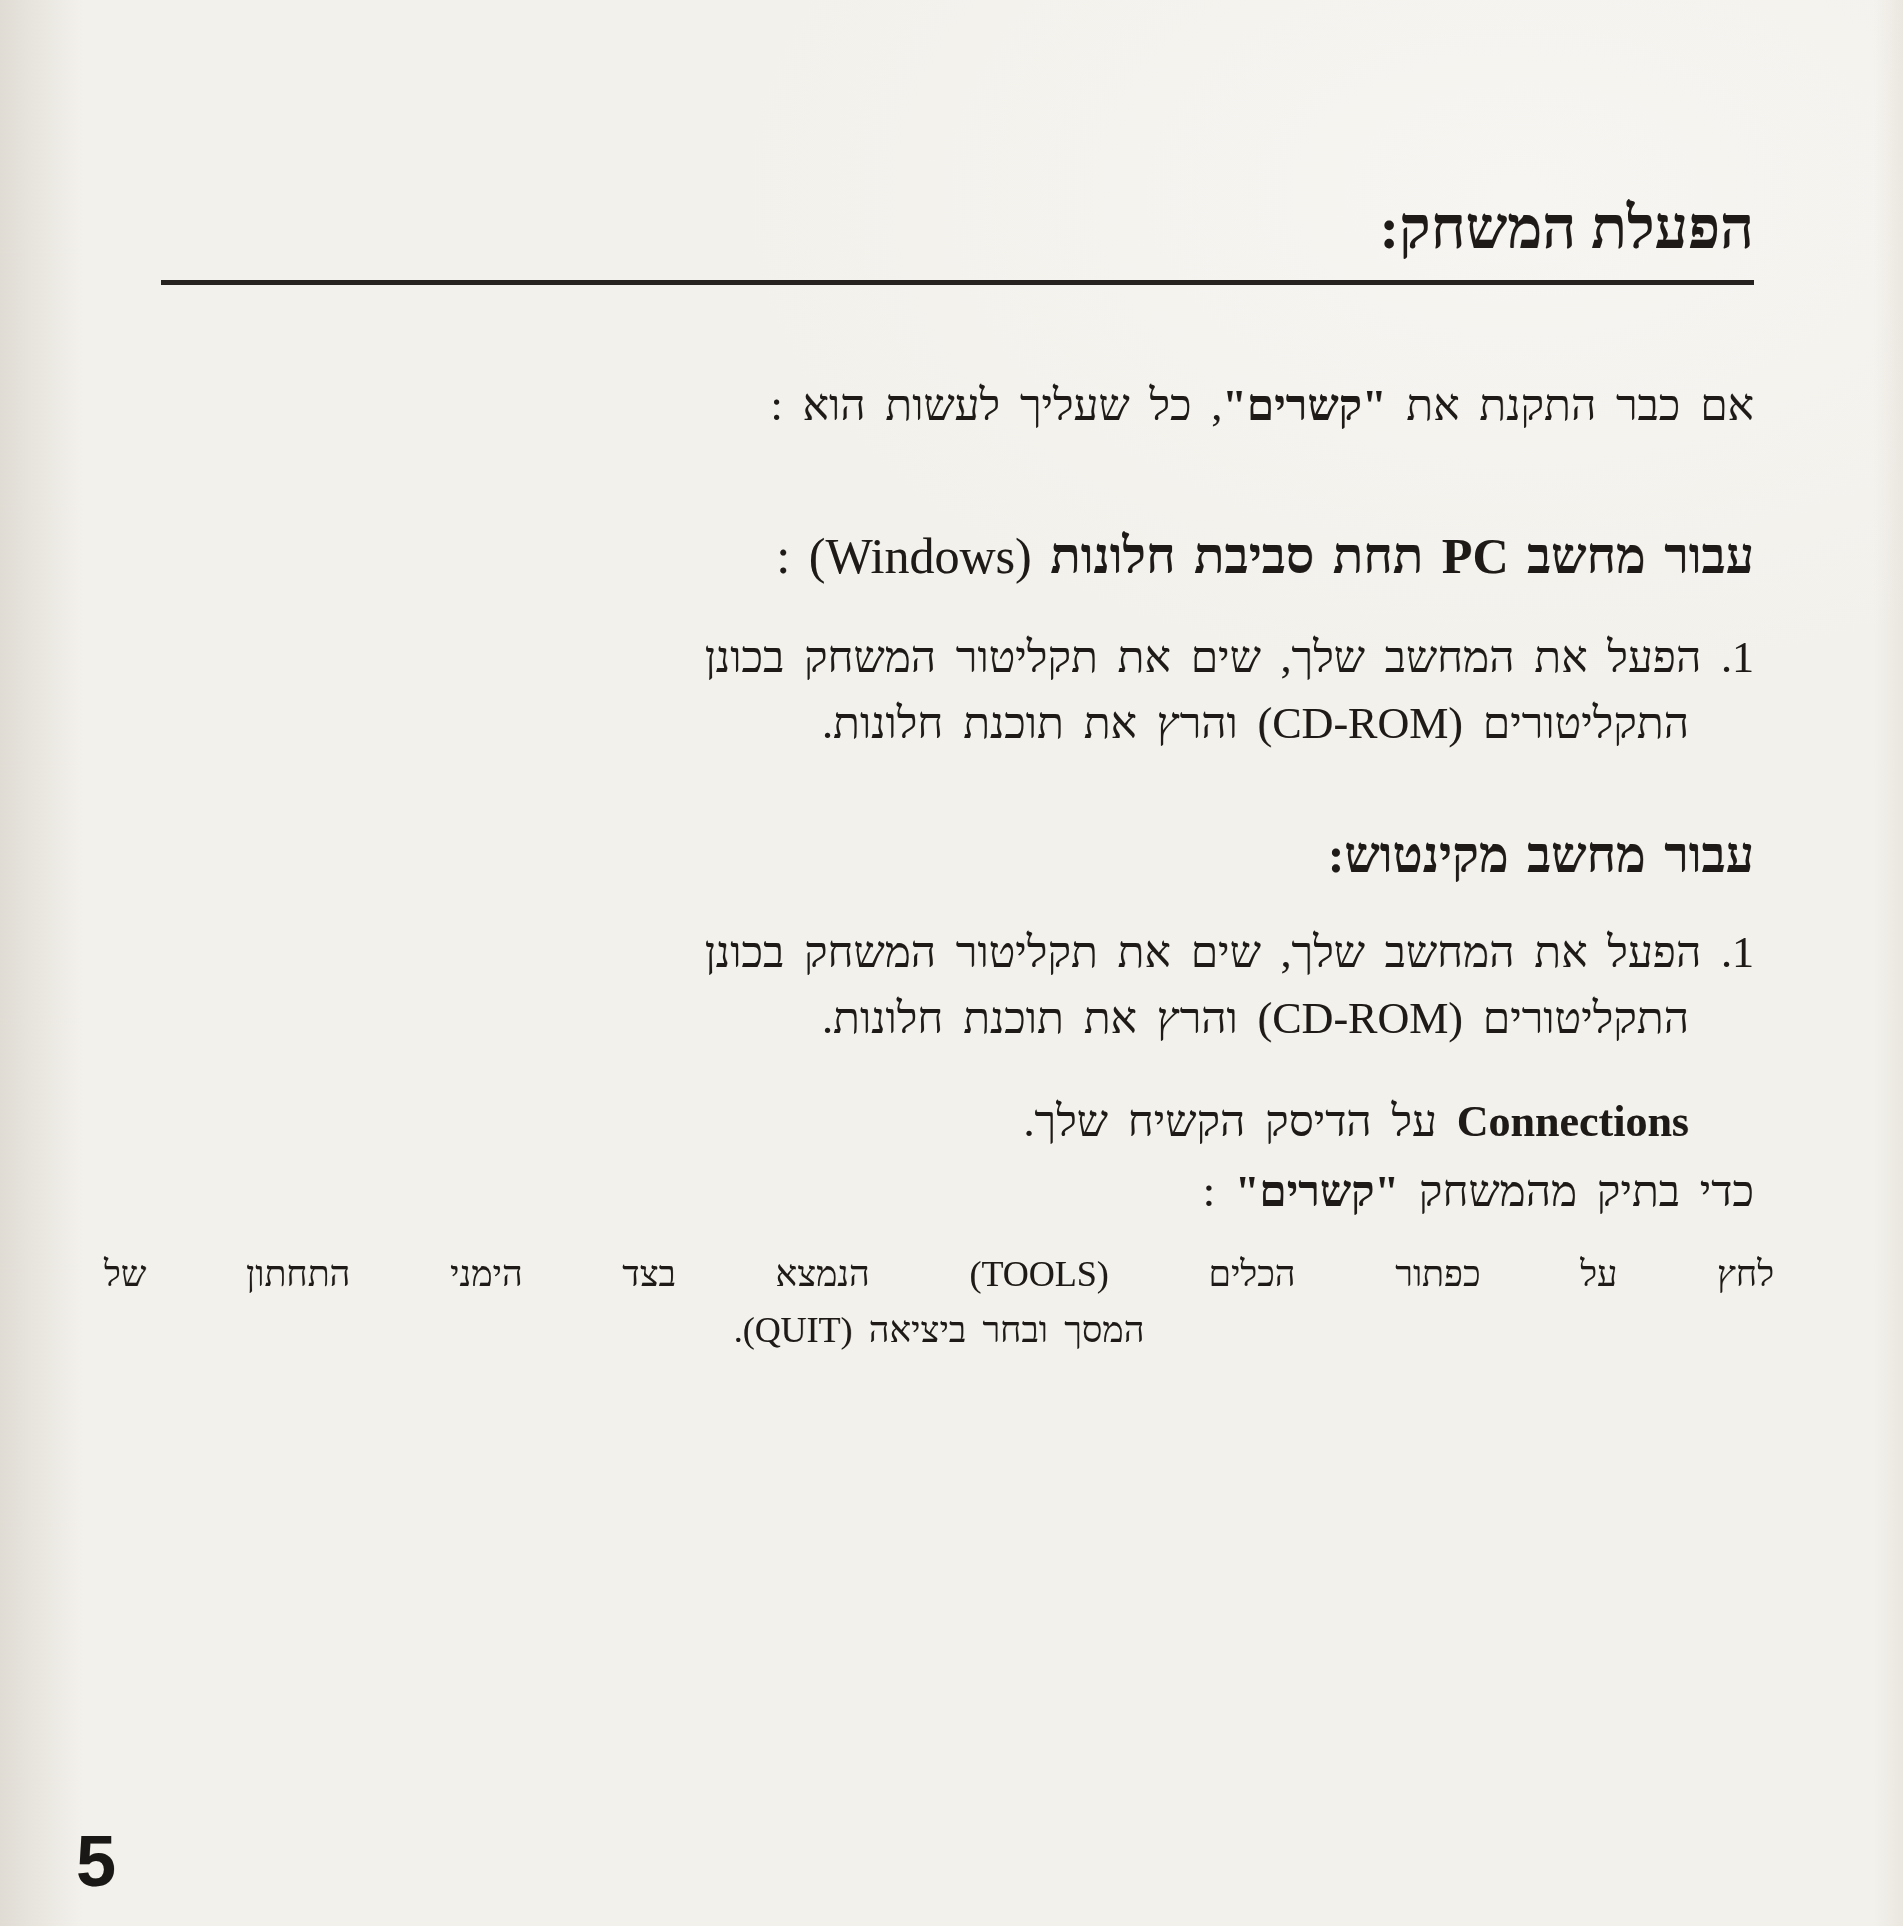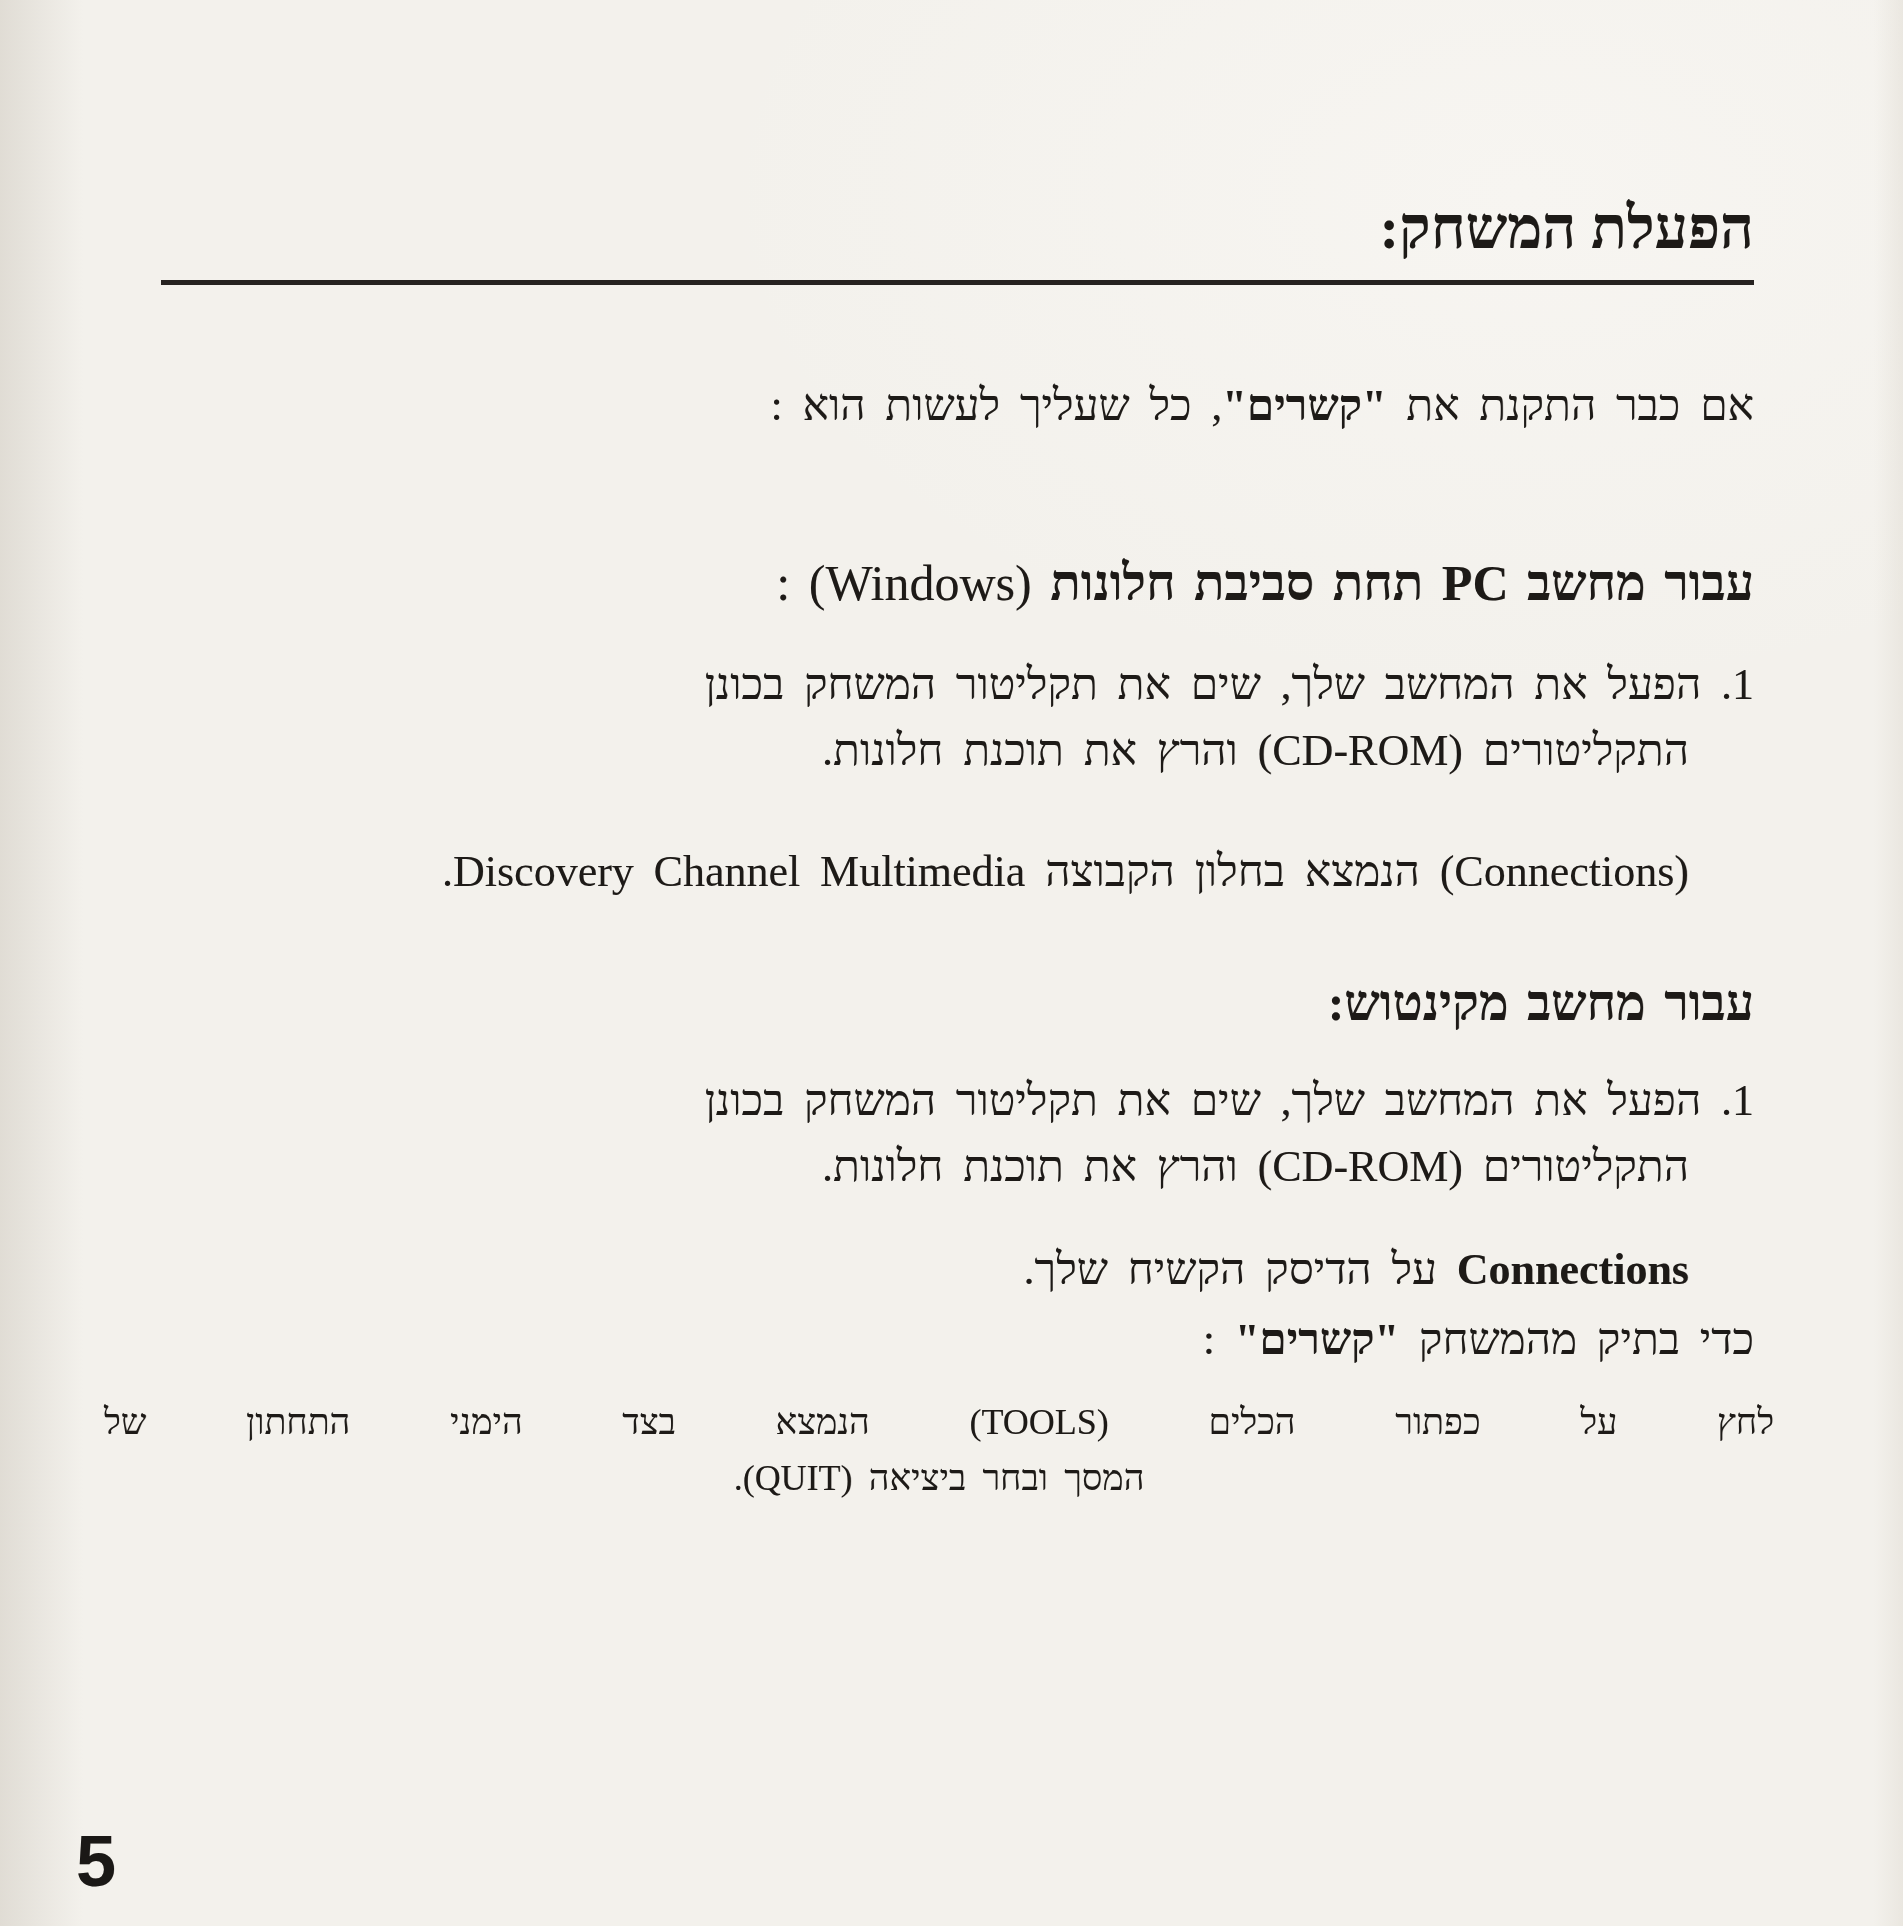--- a/index.html
+++ b/index.html
@@ -19,21 +19,21 @@
     direction:rtl; text-align:right;
     text-shadow:0.3px 0.4px 0.6px rgba(30,24,18,0.30);
   }
   .title {
     margin:0; padding:192px 0 14.4px;
     font-size:59px; font-weight:bold; line-height:1.25;
     border-bottom:5px solid #262220;
   }
   .intro { margin:88px 0 0; font-size:44px; line-height:1.5; word-spacing:0.2em; }
   .game { font-weight:bold; }
-  .sec { margin:112px 0 0; font-size:50px; font-weight:bold; line-height:1.3; word-spacing:0.12em; }
+  .sec { margin:85px 0 0; font-size:50px; font-weight:bold; line-height:1.3; word-spacing:0.12em; }
   .sec .hn { font-weight:normal; }
   .sec-mac { margin-top:66px; }
   .item { margin-top:36px; font-size:44px; line-height:1.5; word-spacing:0.2em; }
   .item-pc2 { margin-top:55px; }
   .item-mac1 { margin-top:32px; }
   .item-mac2 { margin-top:37px; }
   .l1,.l2 { white-space:nowrap; }
   .l2 { padding-right:65px; }
   .stretch { white-space:normal; text-align:justify; text-align-last:justify; margin-left:-42px; }
   .exit-h {
@@ -64,21 +64,20 @@
     <p class="intro"><span>אם כבר התקנת את </span><b class="game">"קשרים"</b><span>, כל שעליך לעשות הוא :</span></p>
 
     <h2 class="sec sec-pc"><span class="hb">עבור מחשב PC תחת סביבת חלונות</span> <span class="hn">(Windows)</span> <span class="hn">:</span></h2>
 
     <div class="item item-pc1">
       <div class="l1">1. הפעל את המחשב שלך, שים את תקליטור המשחק בכונן</div>
       <div class="l2">התקליטורים (CD-ROM) והרץ את תוכנת חלונות.</div>
     </div>
 
     <div class="item item-pc2">
-      <div class="l2">(Connections) הנמצא בחלון הקבוצה Discovery Channel Multimedia.</div>
     </div>
 
     <h2 class="sec sec-mac">
       <span>עבור מחשב מקינטוש:</span>
     </h2>
 
     <div class="item item-mac1">
       <div class="l1">1. הפעל את המחשב שלך, שים את תקליטור המשחק בכונן</div>
       <div class="l2">התקליטורים (CD-ROM) והרץ את תוכנת חלונות.</div>
     </div>

